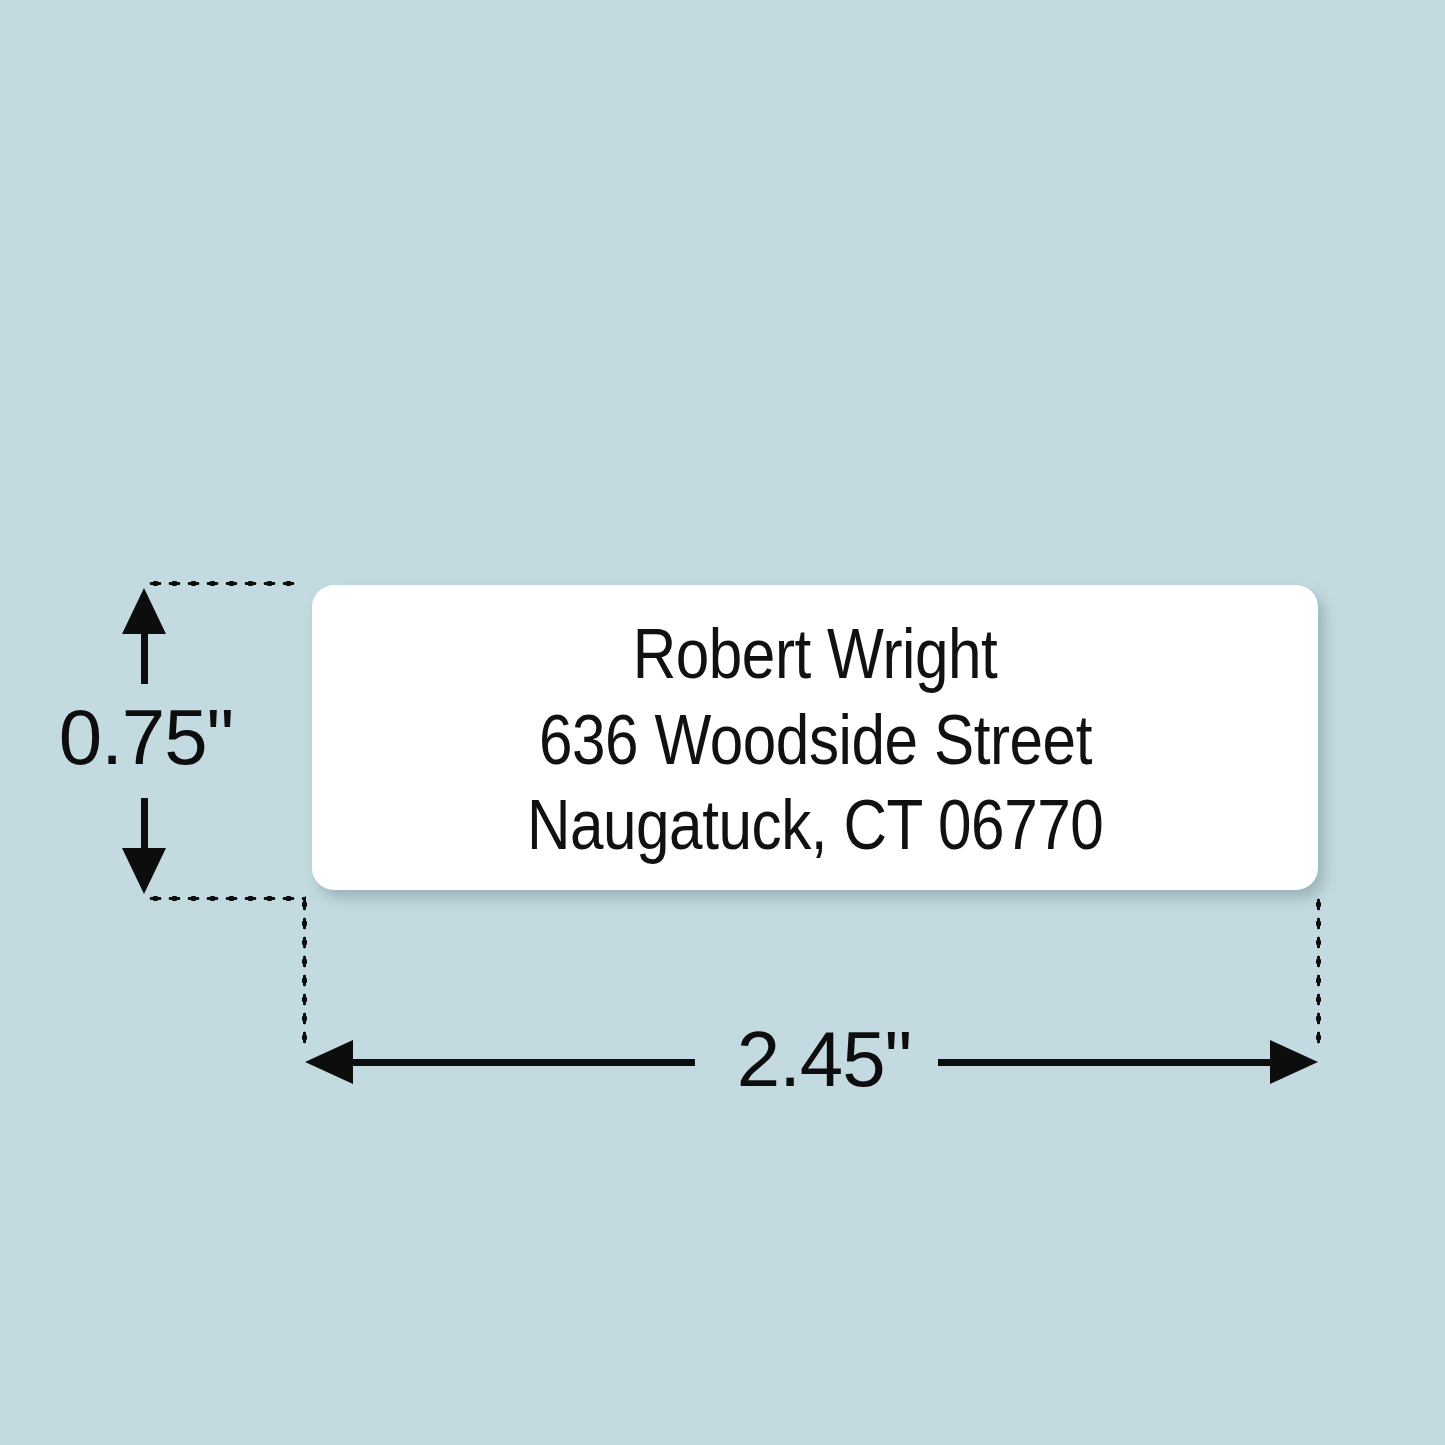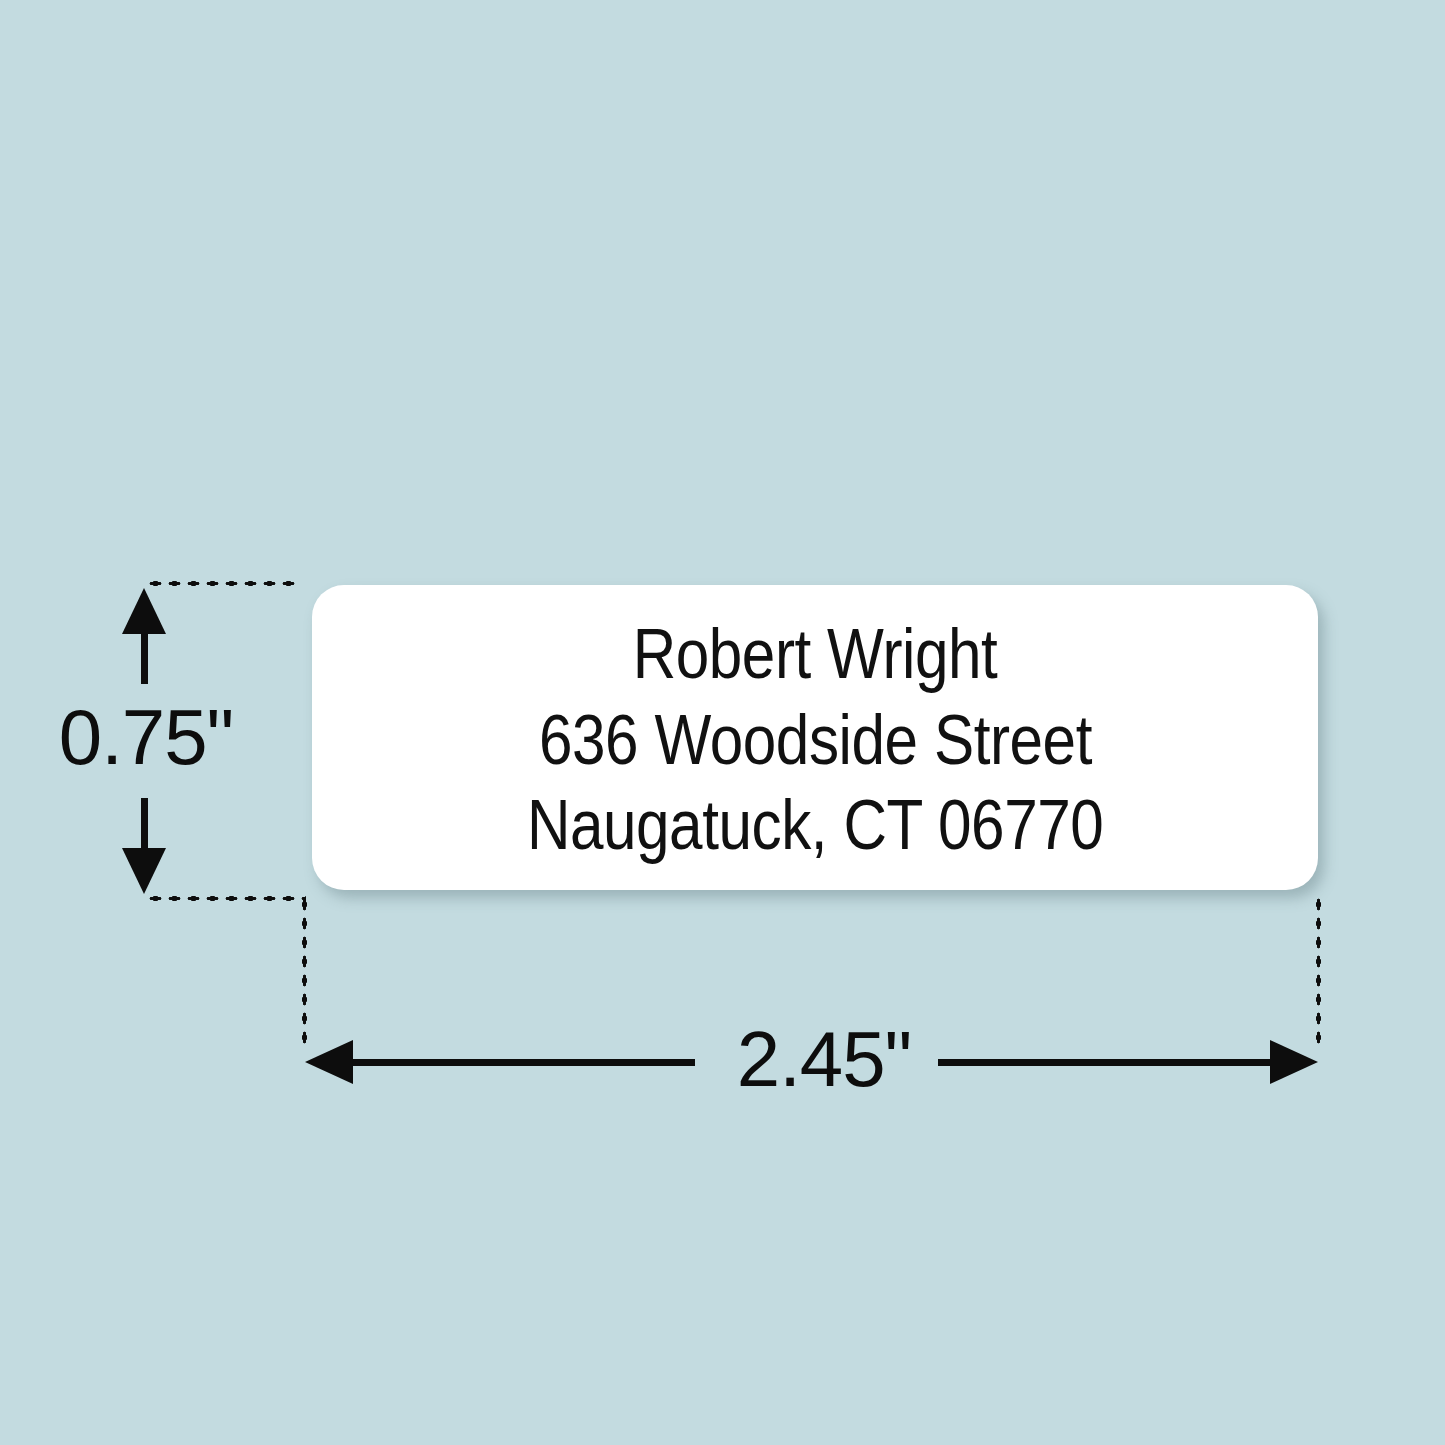--- a/index.html
+++ b/index.html
@@ -21,21 +21,21 @@
   }
 
   
   .label-card {
     position: absolute;
     left: 312px;
     top: 585px;
     width: 1006px;
     height: 305px;
     background: #ffffff;
-    border-radius: 32px;
+    border-radius: 22px;
     box-shadow: 6px 8px 14px rgba(90,115,120,0.38);
     display: flex;
     flex-direction: column;
     align-items: center;
     justify-content: center;
     box-sizing: border-box;
     padding-top: 6px;
   }
   .label-line {
     color: #111111;

